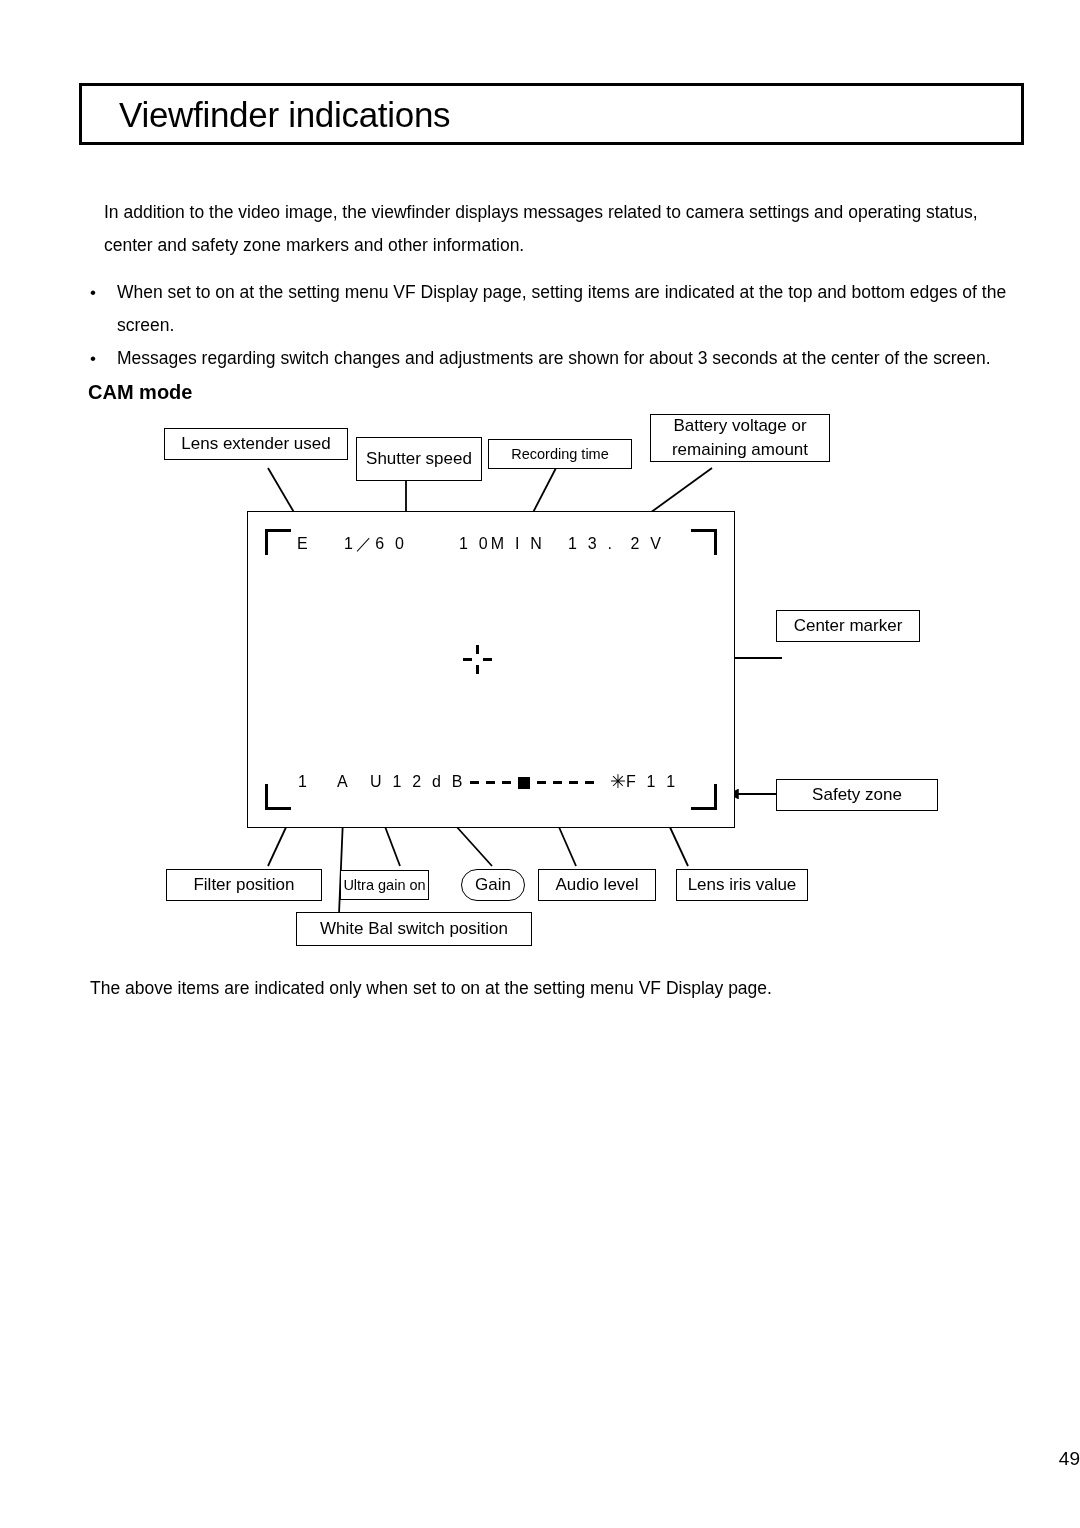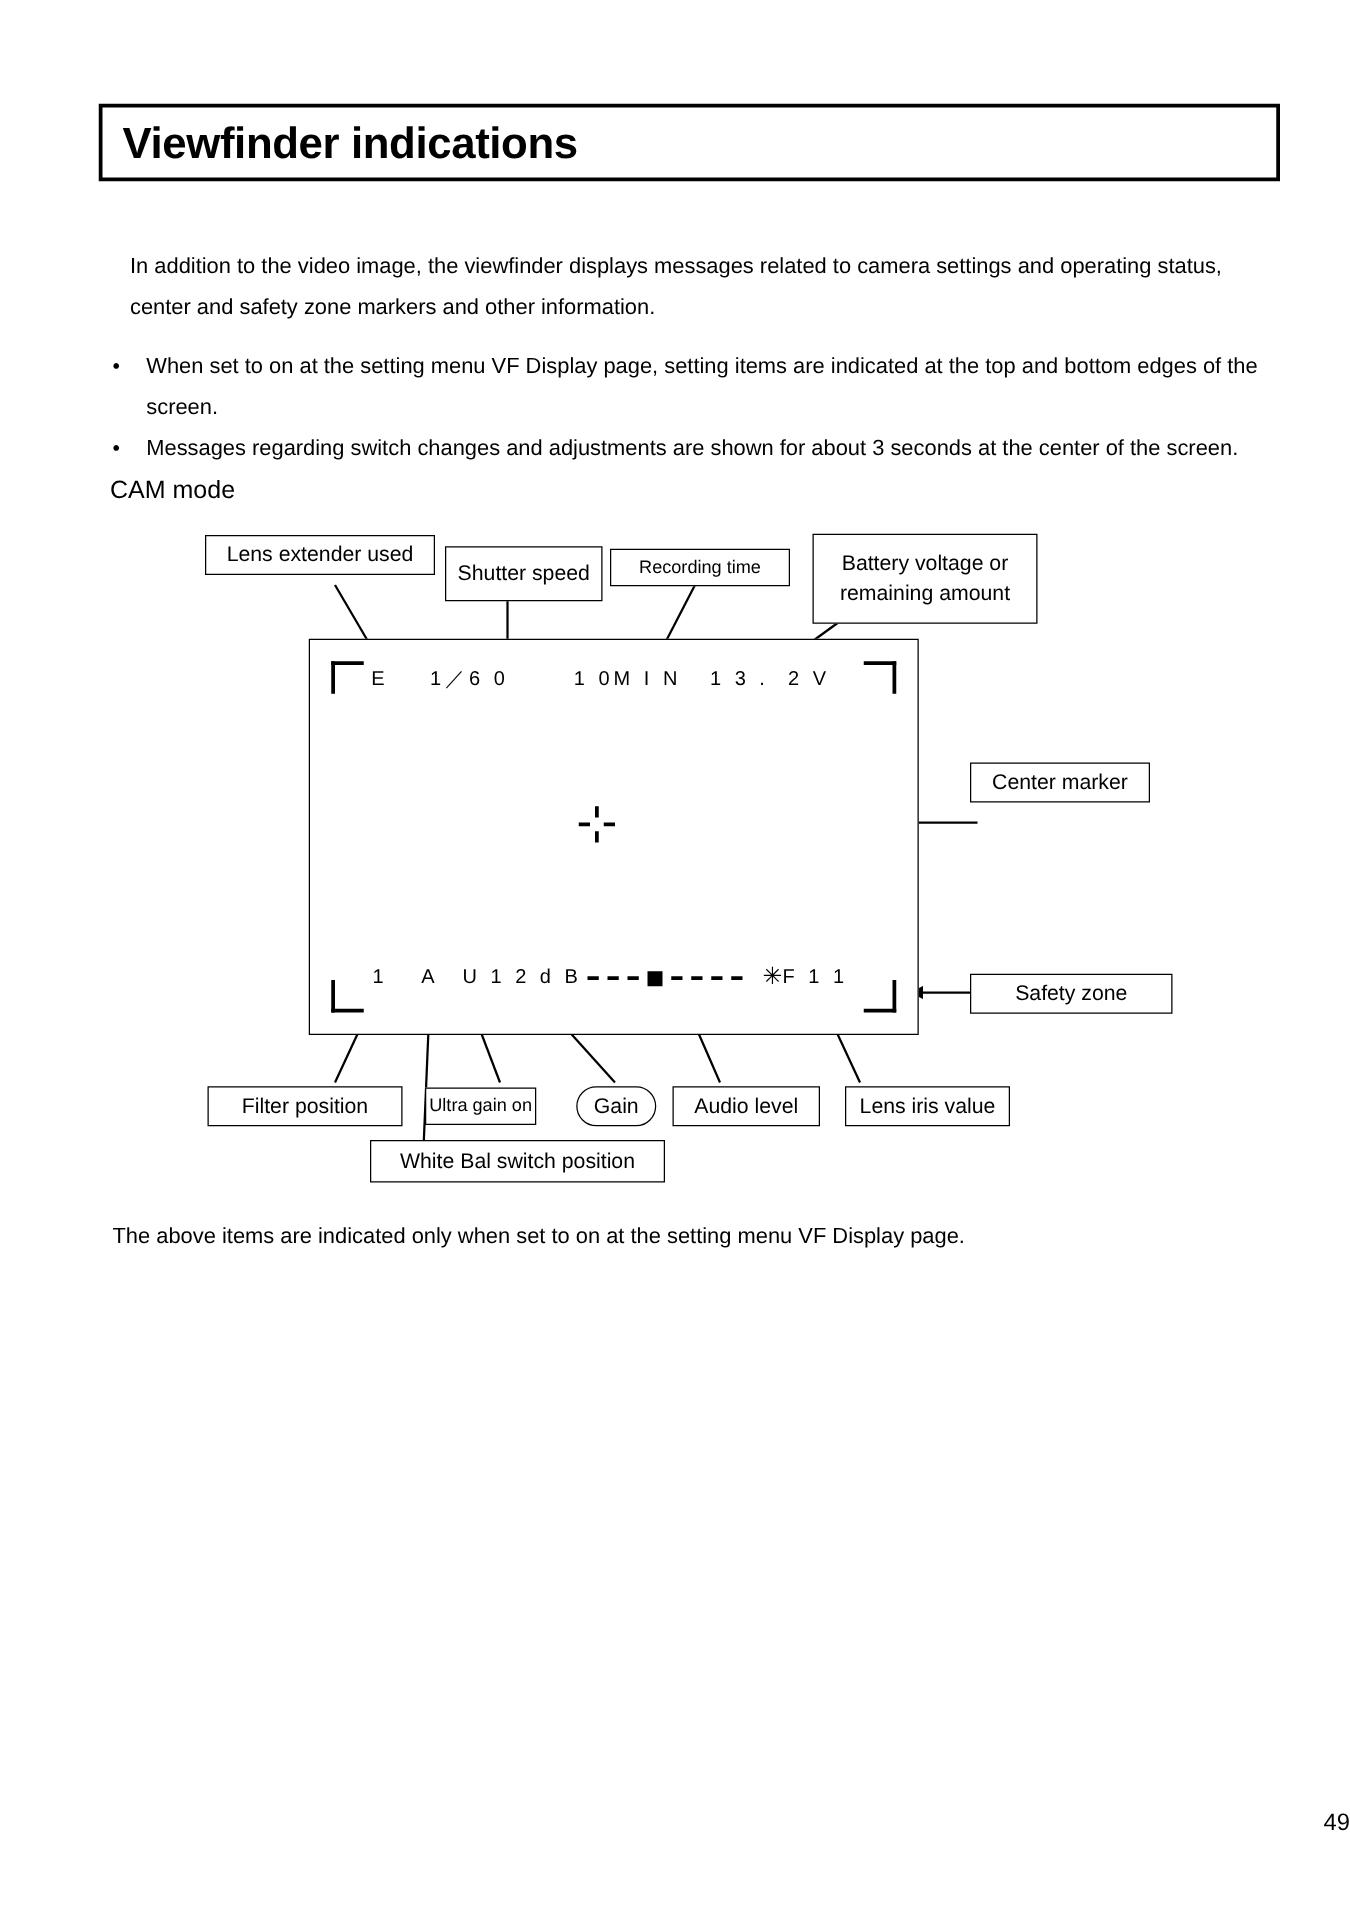--- a/index.html
+++ b/index.html
@@ -23,23 +23,23 @@
     top: 83px;
     width: 945px;
     height: 62px;
     border: 3px solid #000;
     box-sizing: border-box;
     display: flex;
     align-items: center;
   }
   #title-text {
     font-size: 35px;
-    font-weight: bold;
+    font-weight: normal;
     letter-spacing: -0.3px;
-    padding-left: 16px;
+    padding-left: 37px;
     line-height: 1;
     text-align: right;
   }
 
   
   #intro {
     position: absolute;
     left: 90px;
     top: 182px;
     width: 930px;
@@ -62,21 +62,21 @@
     flex: 1;
     line-height: 33px;
   }
 
   
   #cam-mode-heading {
     position: absolute;
     left: 88px;
     top: 381px;
     font-size: 20px;
-    font-weight: normal;
+    font-weight: bold;
   }
 
   
   #diagram {
     position: absolute;
     left: 0;
     top: 0;
     width: 1080px;
     height: 1528px;
     pointer-events: none;
@@ -245,21 +245,21 @@
     </g>
   </svg>
 </div>
 
 <div class="callout" style="left:164px; top:428px; width:184px; height:32px;">Lens extender used</div>
 
 <div class="callout" style="left:356px; top:437px; width:126px; height:44px;">Shutter speed</div>
 
 <div class="callout small" style="left:488px; top:439px; width:144px; height:30px;">Recording time</div>
 
-<div class="callout two-line" style="left:650px; top:427px; width:180px; height:72px;">Battery voltage or remaining amount</div>
+<div class="callout two-line" style="left:650px; top:414px; width:180px; height:48px;">Battery voltage or remaining amount</div>
 
 <div class="callout" style="left:776px; top:610px; width:144px; height:32px;text-align:center;">Center marker</div>
 
 <div class="callout" style="left:776px; top:779px; width:162px; height:32px;">Safety zone</div>
 
 <div class="callout" style="left:166px; top:869px; width:156px; height:32px;">Filter position</div>
 
 <div class="callout small" style="left:340px; top:870px; width:89px; height:30px;">Ultra gain on</div>
 
 <div class="callout" style="left:461px; top:869px; width:64px; height:32px;border-radius:16px;">Gain</div>

